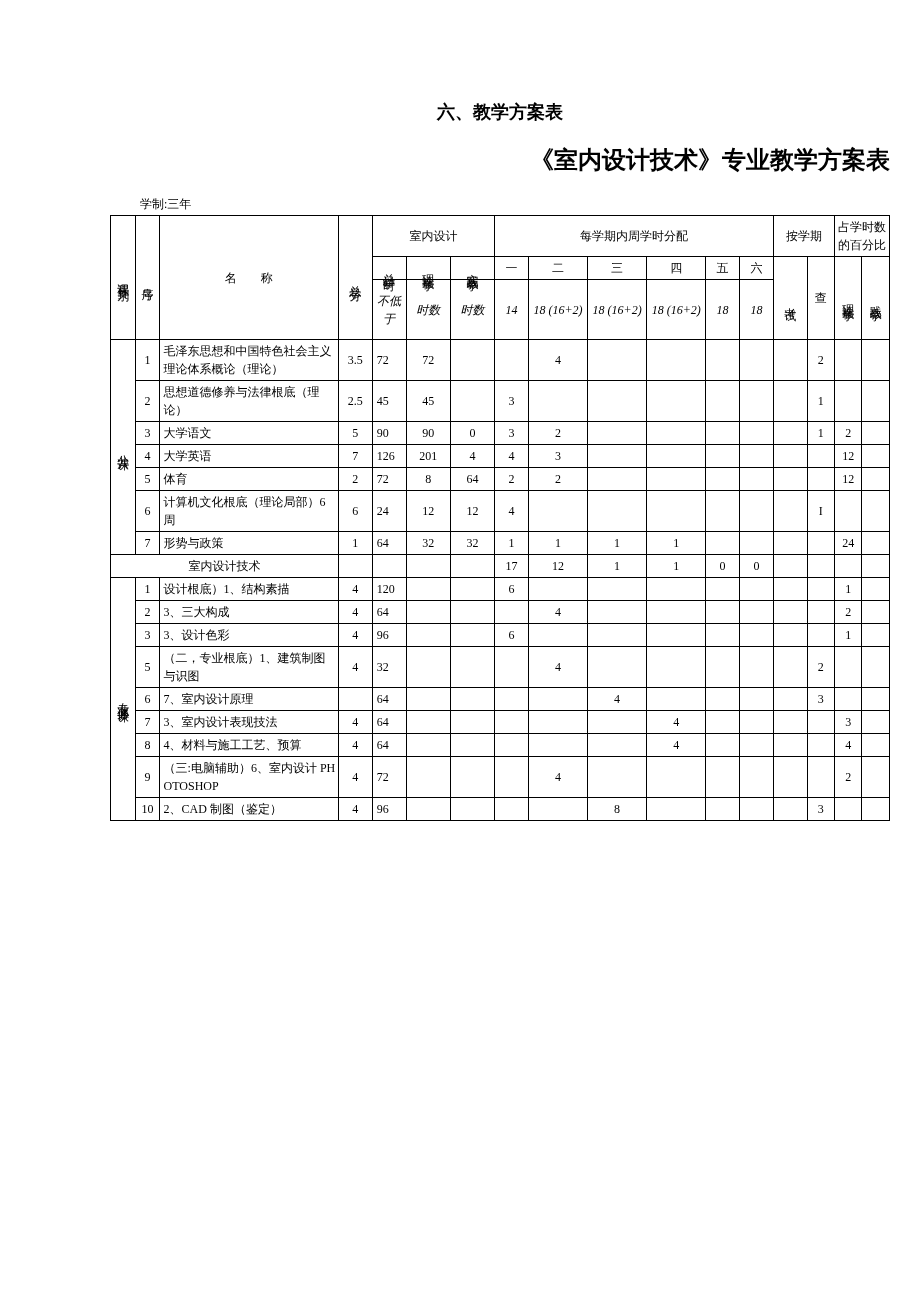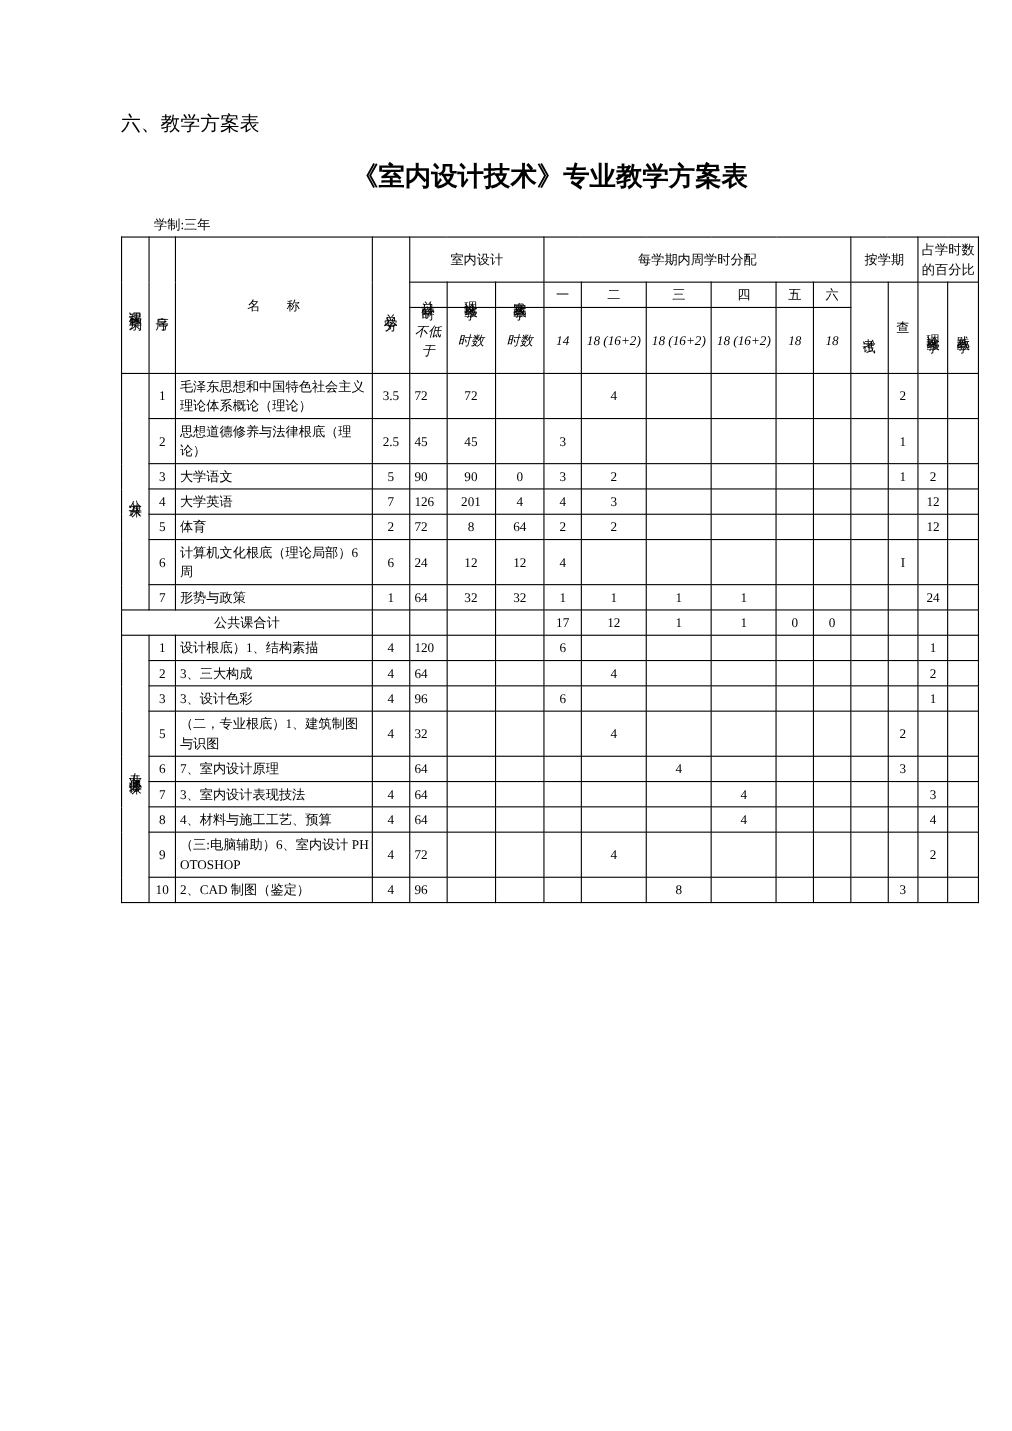--- a/index.html
+++ b/index.html
@@ -9,28 +9,29 @@
     width: 920px;
     font-family: "SimSun", "宋体", serif;
     color: #000;
     background: #fff;
   }
   .page {
     padding: 100px 30px 40px 110px;
     position: relative;
   }
   .section-heading {
-    font-weight: normal;
+    font-weight: bold;
     font-size: 18px;
     margin-bottom: 20px;
+    text-align: center;
   }
   .main-title {
     font-weight: bold;
     font-size: 24px;
-    text-align: center;
+    text-align: right;
     margin: 0 0 20px 0;
   }
   .meta-line {
     font-size: 12px;
     margin: 10px 0 2px 30px;
   }
   table {
     border-collapse: collapse;
     width: 100%;
     table-layout: fixed;
@@ -248,21 +249,21 @@
       <td>1</td>
       <td>1</td>
       <td></td>
       <td></td>
       <td></td>
       <td></td>
       <td>24</td>
       <td></td>
     </tr>
     <tr>
-      <td colspan="3">公共课合计</td>
+      <td colspan="3">室内设计技术</td>
       <td></td>
       <td></td>
       <td></td>
       <td></td>
       <td>17</td>
       <td>12</td>
       <td>1</td>
       <td>1</td>
       <td>0</td>
       <td>0</td>

